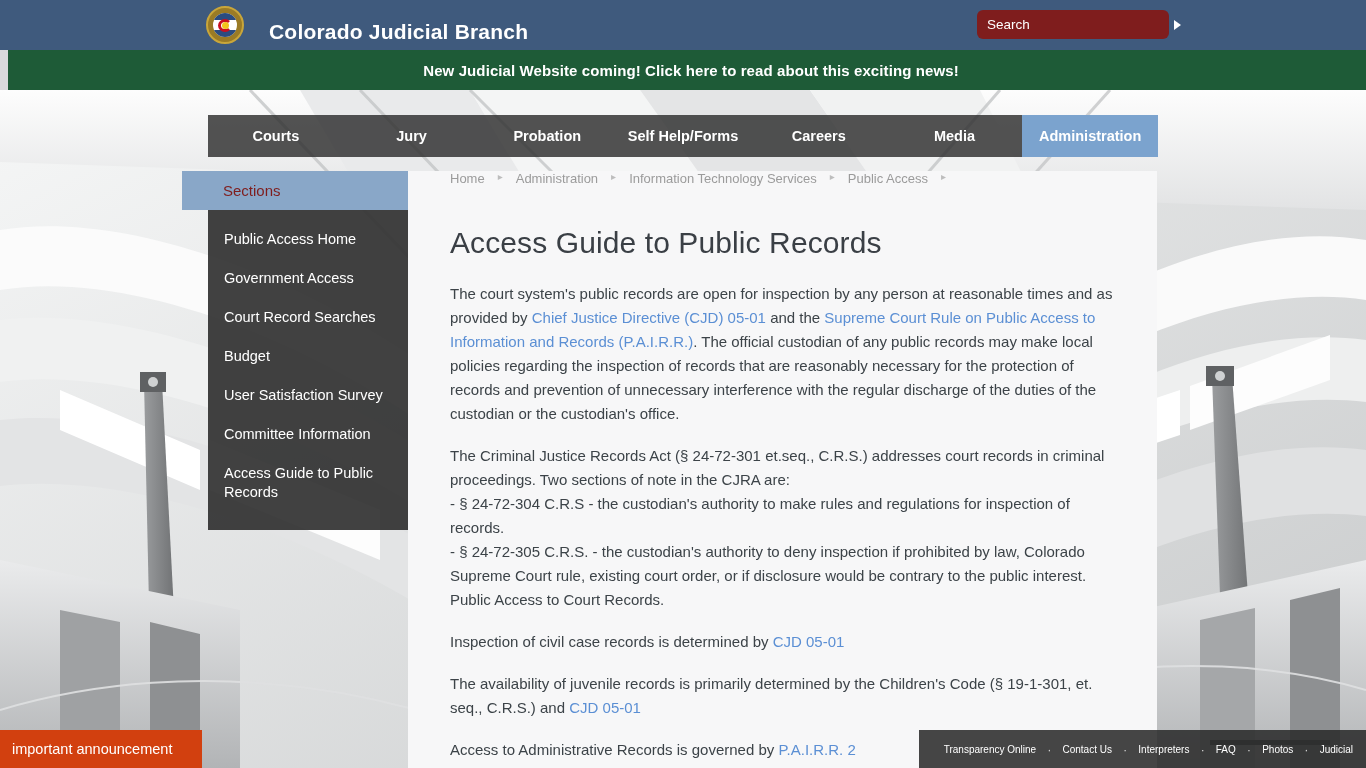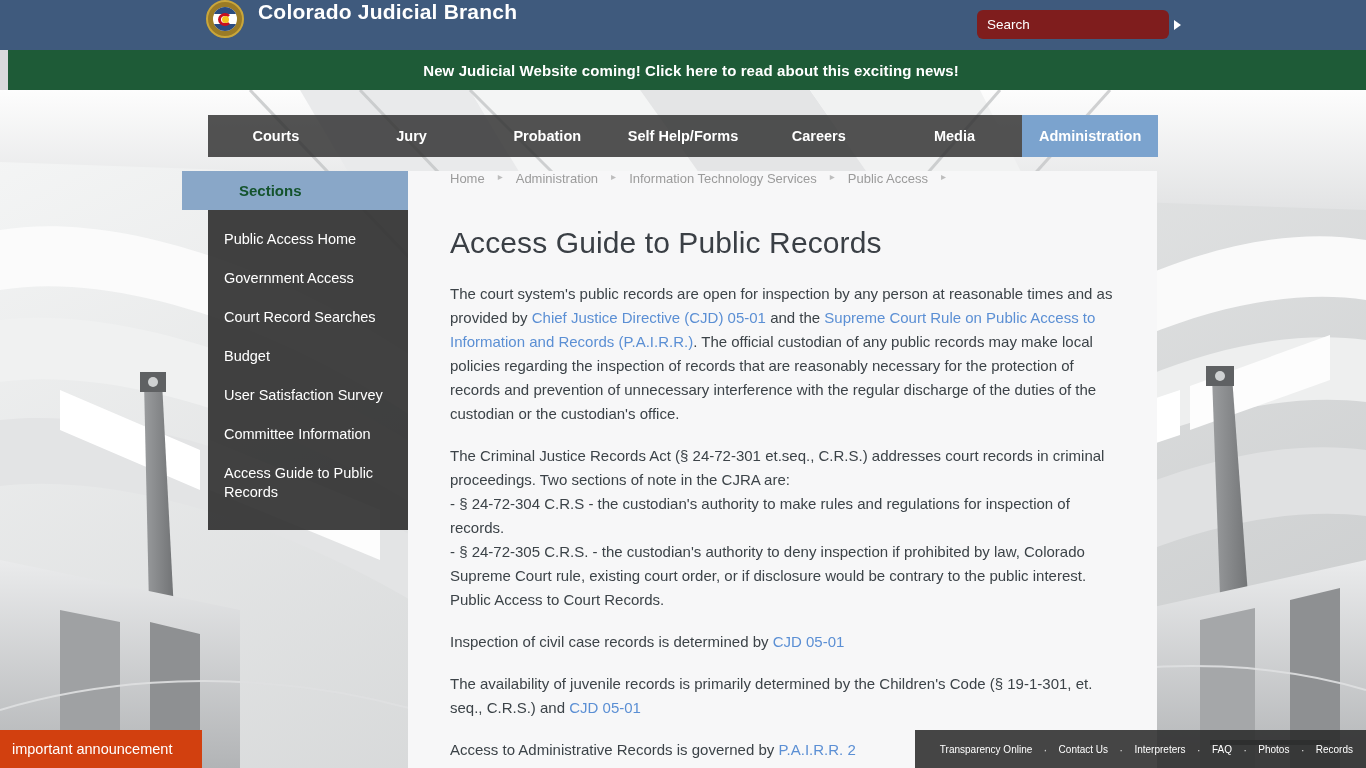--- a/index.html
+++ b/index.html
@@ -33,21 +33,21 @@
     position: absolute;
     left: 0; top: 0;
     width: 1366px; height: 50px;
     background: #3f5a7d;
     z-index: 20;
   }
   #brand {
     position: absolute;
     left: 206px; top: 0;
     height: 44px;
-    display: flex; align-items: flex-start; gap: 14px;
+    display: flex; align-items: flex-end; gap: 25px;
   }
   .seal {
     width: 38px; height: 38px; border-radius: 50%;
     background: #9a7b26;
     border: 2px solid #c9a63a;
     position: relative; overflow: hidden;
     flex: none;
   }
   .seal .inner {
     position: absolute; left: 5px; top: 5px;
@@ -146,22 +146,22 @@
   
   #sidebar-header {
     position: absolute;
     left: 182px; top: 171px;
     width: 226px; height: 39px;
     background: #89a7c8;
     display: flex; align-items: center;
     z-index: 14;
   }
   #sidebar-header span {
-    color: #14532d; font-size: 15px; font-weight: bold;
-    padding-left: 57px;
+    color: #7f1d1d; font-size: 15px; font-weight: normal;
+    padding-left: 41px;
   }
   #sidebar {
     position: absolute;
     left: 208px; top: 210px;
     width: 200px;
     min-height: 315px;
     background: rgba(51,51,51,0.93);
     padding: 10px 0 18px 0;
     z-index: 14;
   }
@@ -406,18 +406,18 @@
     <a href="#">Transparency Online</a>
     <span class="fsep">·</span>
     <a href="#">Contact Us</a>
     <span class="fsep">·</span>
     <a href="#">Interpreters</a>
     <span class="fsep">·</span>
     <a href="#">FAQ</a>
     <span class="fsep">·</span>
     <a href="#">Photos</a>
     <span class="fsep">·</span>
-    <a href="#">Records</a>
+    <a href="#">Judicial</a>
   </div>
 
 <div id="announce-tab">
   <span>important announcement</span>
 </div>
 
 </body></html>

